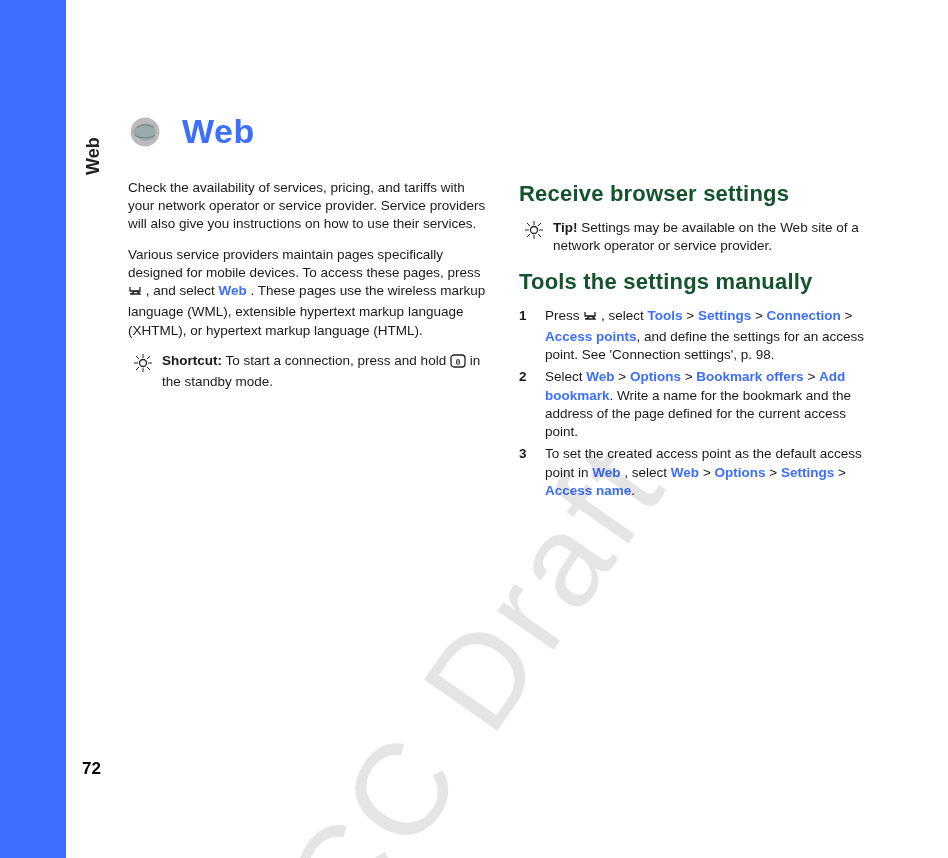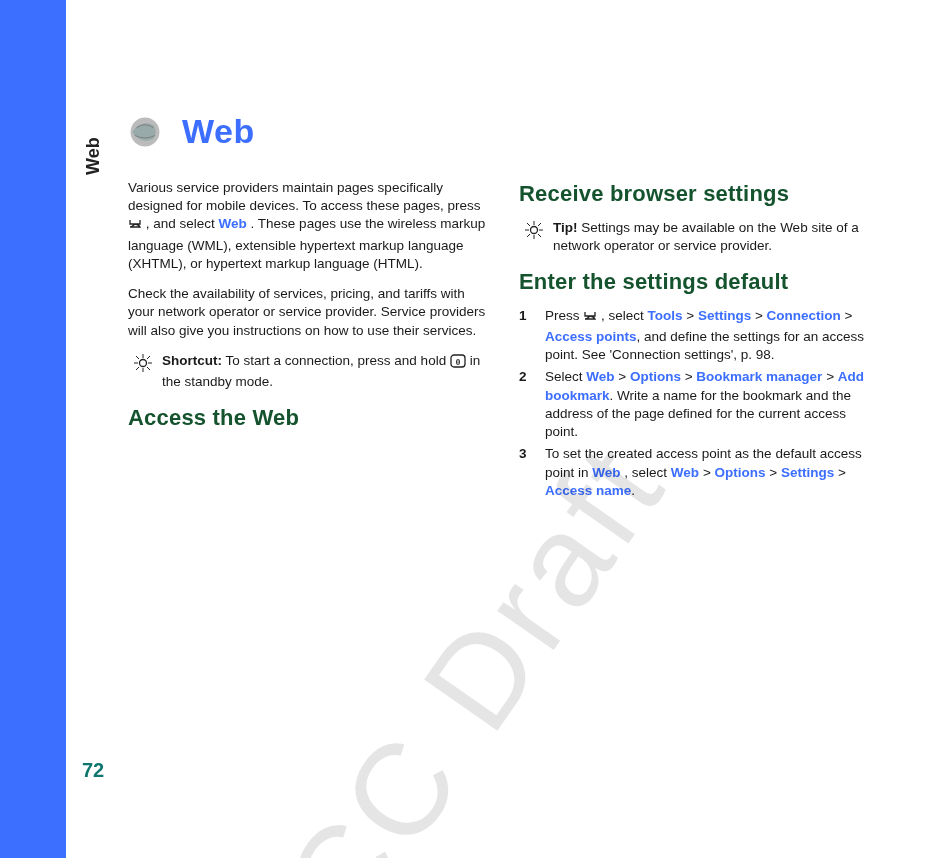--- a/index.html
+++ b/index.html
@@ -1,20 +1,20 @@
 <!DOCTYPE html>
 <html><head>
 <meta charset="utf-8">
 <style>
   * { margin: 0; padding: 0; box-sizing: border-box; }
   html, body { width: 948px; height: 858px; font-family: Verdana, Geneva, sans-serif; background: #fff; }
   .page { position: relative; width: 948px; height: 858px; }
   .sidebar { position: absolute; left: 0; top: 0; width: 66px; height: 858px; background: #3c6eff; }
   .sidebar-label { position: absolute; left: 83px; top: 175px; transform: rotate(-90deg); transform-origin: left top; font-weight: 700; font-size: 18px; color: #222; }
-  .pagenum { position: absolute; left: 82px; top: 759px; font-weight: 700; font-size: 20px; color: #0f766e; }
+  .pagenum { position: absolute; left: 82px; top: 759px; font-weight: 700; font-size: 17px; color: #000000; }
   .content { position: absolute; left: 128px; top: 112px; width: 750px; }
   .title-row { display: flex; align-items: center; gap: 20px; margin-bottom: 28px; }
   .globe { width: 34px; height: 34px; }
   .title { font-size: 34px; font-weight: 700; color: #3c6eff; letter-spacing: 0.5px; }
   .columns { display: flex; gap: 32px; }
   .col { width: 50%; font-size: 13.5px; color: #1a1a1a; line-height: 1.35; }
   .col p, .col ul, .col ol, .col h2 { margin-bottom: 12px; }
   .col h2 { font-size: 22px; font-weight: 700; color: #14532d; letter-spacing: 0.2px; margin-top: 8px; margin-bottom: 10px; }
   .link { color: #3c6eff; font-weight: 700; }
   .bold { font-weight: 700; }
@@ -46,33 +46,33 @@
           <path d="M5 20 Q15 5 30 12 Q35 20 30 28 Q15 35 5 20" fill="#9aa"></path>
           <path d="M10 15 Q20 8 30 15 M8 24 Q20 30 32 24" stroke="#777" stroke-width="1" fill="none"></path>
         </svg>
       </span>
       <div class="title">Web</div>
     </div>
 
     <div class="columns">
 
       <div class="col">
+        <p>Check the availability of services, pricing, and tariffs with your network operator or service provider. Service providers will also give you instructions on how to use their services.</p>
+
         <p>
           <span>Various service providers maintain pages specifically designed for mobile devices. To access these pages, press </span>
           <span class="inline-icon">
             <svg width="14" height="14" viewBox="0 0 14 14">
                 <path d="M2 3 L2 7 L7 7 Q4 10 2 10 L12 10 Q10 7 7 7 L12 7 L12 3" fill="none" stroke="#222" stroke-width="1.3"></path>
               </svg>
           </span>
           <span>, and select </span>
           <span class="link">Web</span>
           <span>. These pages use the wireless markup language (WML), extensible hypertext markup language (XHTML), or hypertext markup language (HTML).</span>
         </p>
-
-        <p>Check the availability of services, pricing, and tariffs with your network operator or service provider. Service providers will also give you instructions on how to use their services.</p>
 
         <div class="callout">
           <span class="callout-icon">
             <svg width="18" height="18" viewBox="0 0 18 18">
               <g stroke="#222" stroke-width="1">
                 <line x1="9" y1="0" x2="9" y2="4"></line>
                   <line x1="9" y1="14" x2="9" y2="18"></line>
                 <line x1="0" y1="9" x2="4" y2="9"></line>
                   <line x1="14" y1="9" x2="18" y2="9"></line>
                 <line x1="2" y1="2" x2="5" y2="5"></line>
@@ -88,21 +88,20 @@
             <span class="inline-icon">
               <svg width="16" height="14" viewBox="0 0 16 14">
                   <rect x="1" y="1" width="14" height="12" rx="3" fill="none" stroke="#222" stroke-width="1.3"></rect>
                   <text x="8" y="10.5" text-anchor="middle" font-size="9" font-weight="700" font-family="Verdana" fill="#222">0</text>
                 </svg>
             </span>
             <span> in the standby mode.</span>
           </div>
         </div>
 
-        <h2>Access the Web</h2>
 
         <ul class="bulleted">
         </ul>
       </div>
 
       <div class="col">
         <h2 style="margin-top:0">Receive browser settings</h2>
 
         <div class="callout">
           <span class="callout-icon">
@@ -119,42 +118,42 @@
               </g>
               <circle cx="9" cy="9" r="3.5" fill="#fff" stroke="#222" stroke-width="1.3"></circle>
             </svg>
           </span>
           <div class="callout-body">
             <span class="bold">Tip!</span><span> Settings may be available on the Web site of a network operator or service provider.</span>
           </div>
         </div>
 
 
-        <h2>Enter the settings default</h2>
+        <h2>Tools the settings manually</h2>
 
 
         <ol class="numbered">
           <li>
             <span class="num">1</span>
             <span>
               <span>Press </span>
               <span class="inline-icon">
                 <svg width="14" height="14" viewBox="0 0 14 14">
                     <path d="M2 3 L2 7 L7 7 Q4 10 2 10 L12 10 Q10 7 7 7 L12 7 L12 3" fill="none" stroke="#222" stroke-width="1.3"></path>
                   </svg>
               </span>
               <span>, select </span>
               <span class="link">Tools</span><span> &gt; </span><span class="link">Settings</span><span> &gt; </span><span class="link">Connection</span><span> &gt; </span><span class="link">Access points</span><span>, and define the settings for an access point. See 'Connection settings', p. 98.</span>
             </span>
           </li>
           <li>
             <span class="num">2</span>
             <span>
               <span>Select </span>
-              <span class="link">Web</span><span> &gt; </span><span class="link">Options</span><span> &gt; </span><span class="link">Bookmark manager</span><span> &gt; </span><span class="link">Add bookmark</span><span>. Write a name for the bookmark and the address of the page defined for the current access point.</span>
+              <span class="link">Web</span><span> &gt; </span><span class="link">Options</span><span> &gt; </span><span class="link">Bookmark offers</span><span> &gt; </span><span class="link">Add bookmark</span><span>. Write a name for the bookmark and the address of the page defined for the current access point.</span>
             </span>
           </li>
           <li>
             <span class="num">3</span>
             <span>
               <span>To set the created access point as the default access point in </span>
               <span class="link">Web</span>
               <span>, select </span>
               <span class="link">Web</span><span> &gt; </span><span class="link">Options</span><span> &gt; </span><span class="link">Settings</span><span> &gt; </span><span class="link">Access name</span><span>.</span>
             </span>

